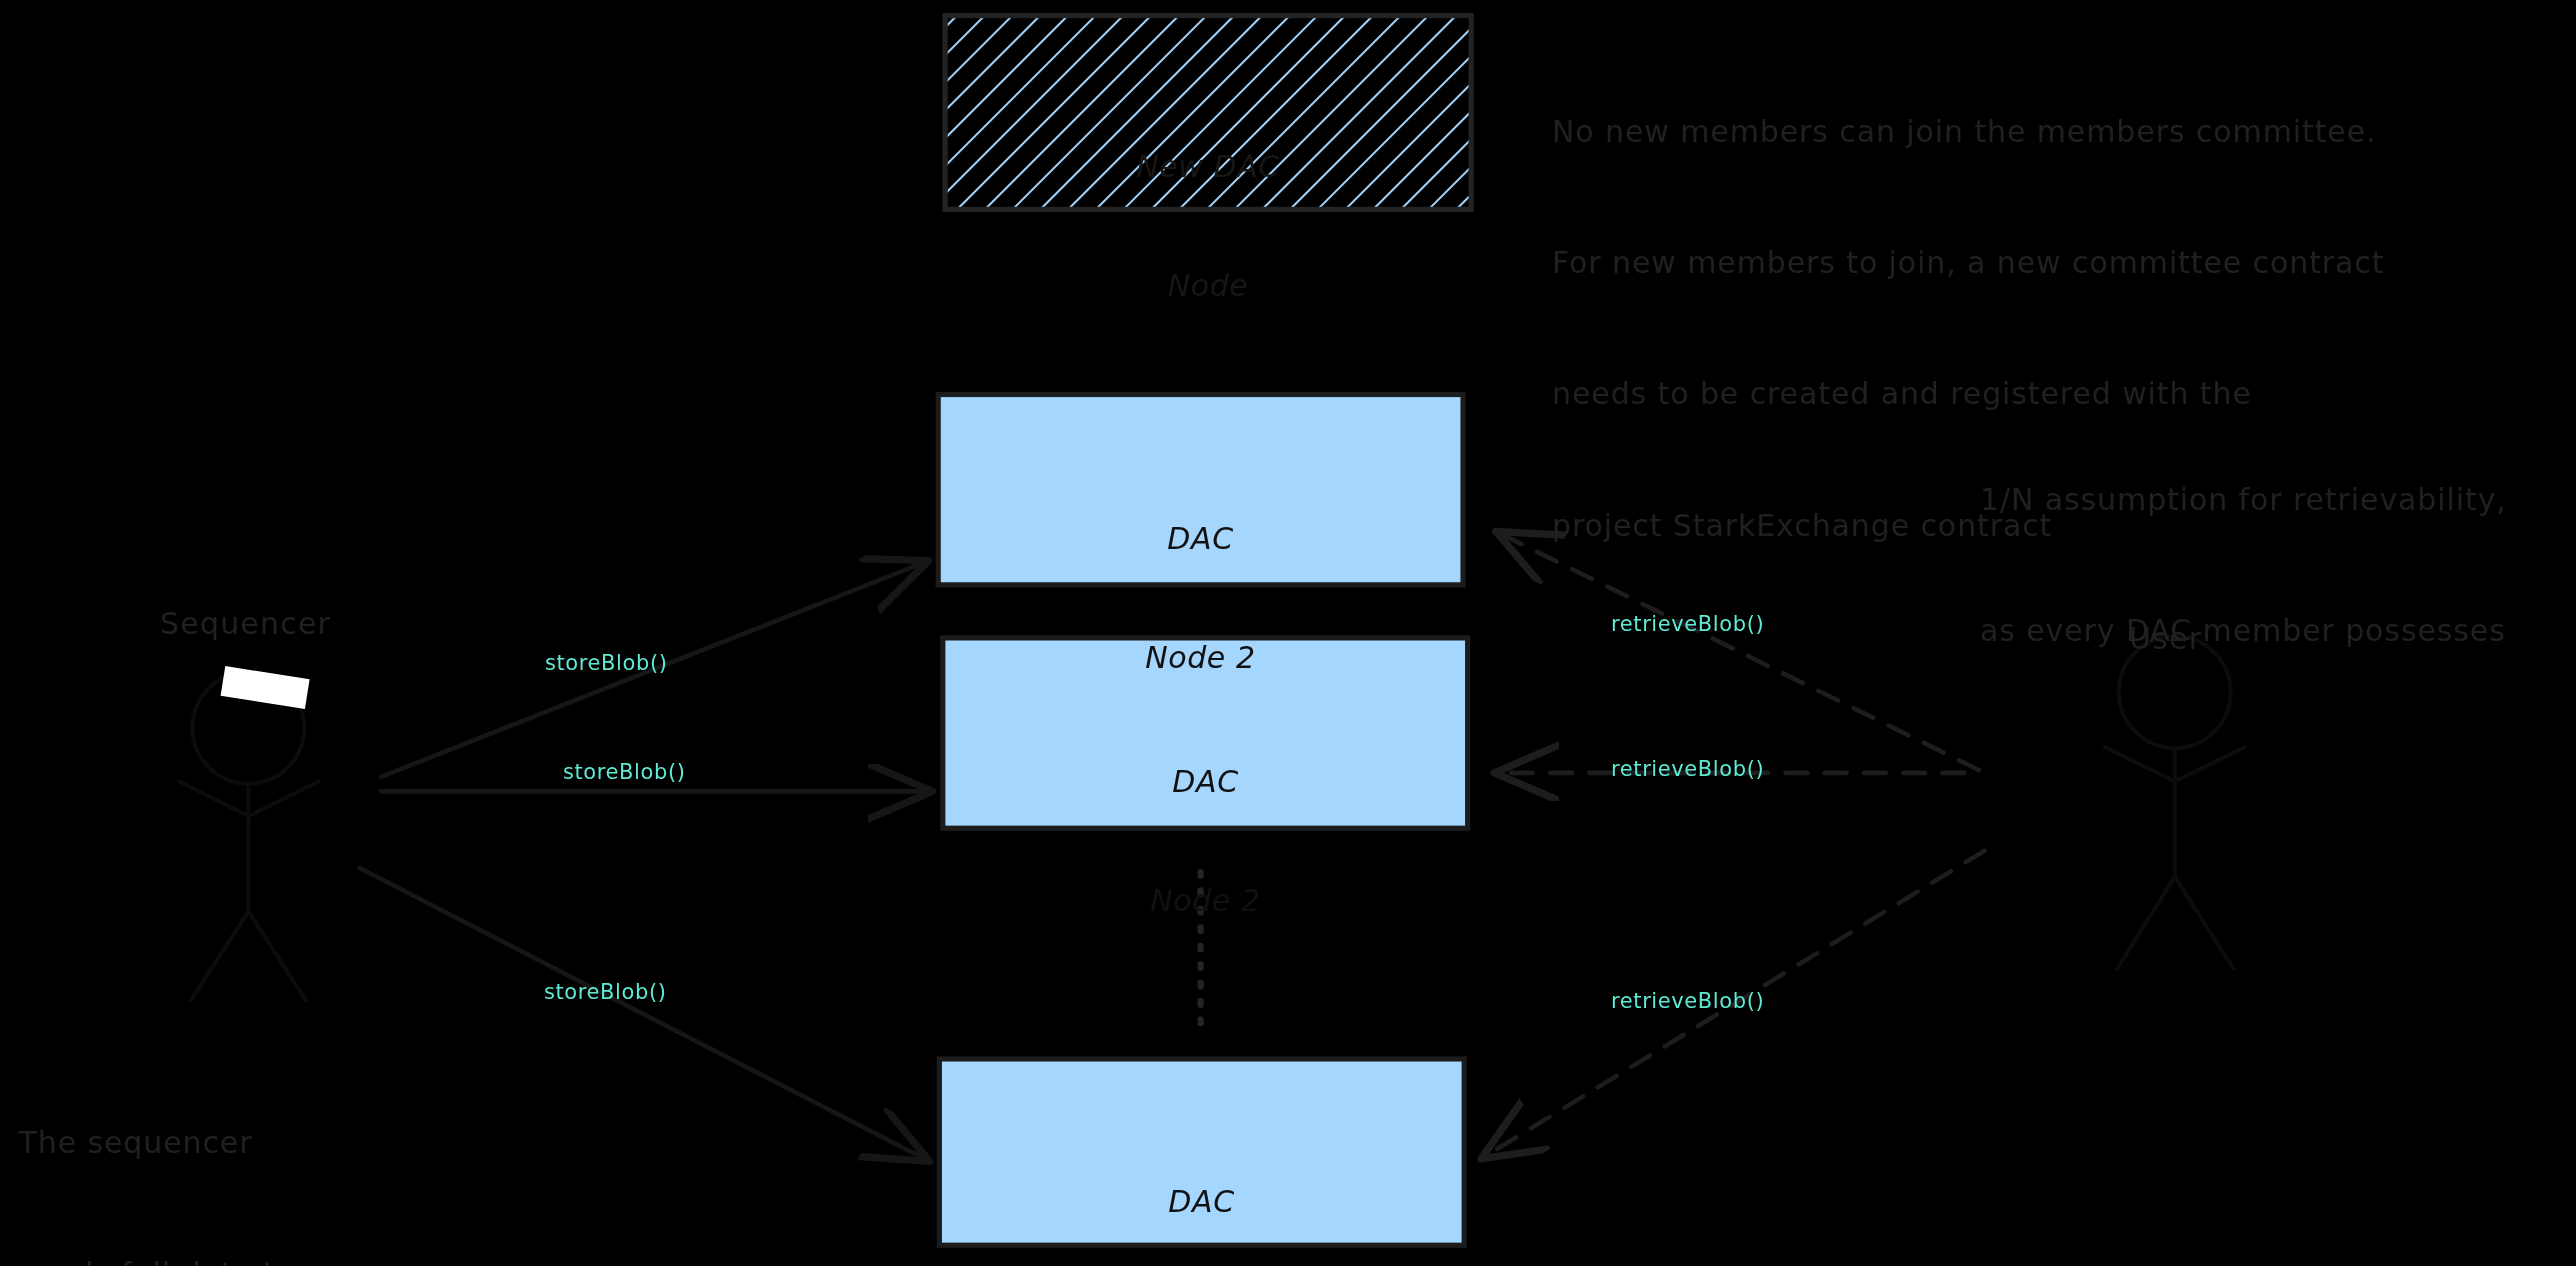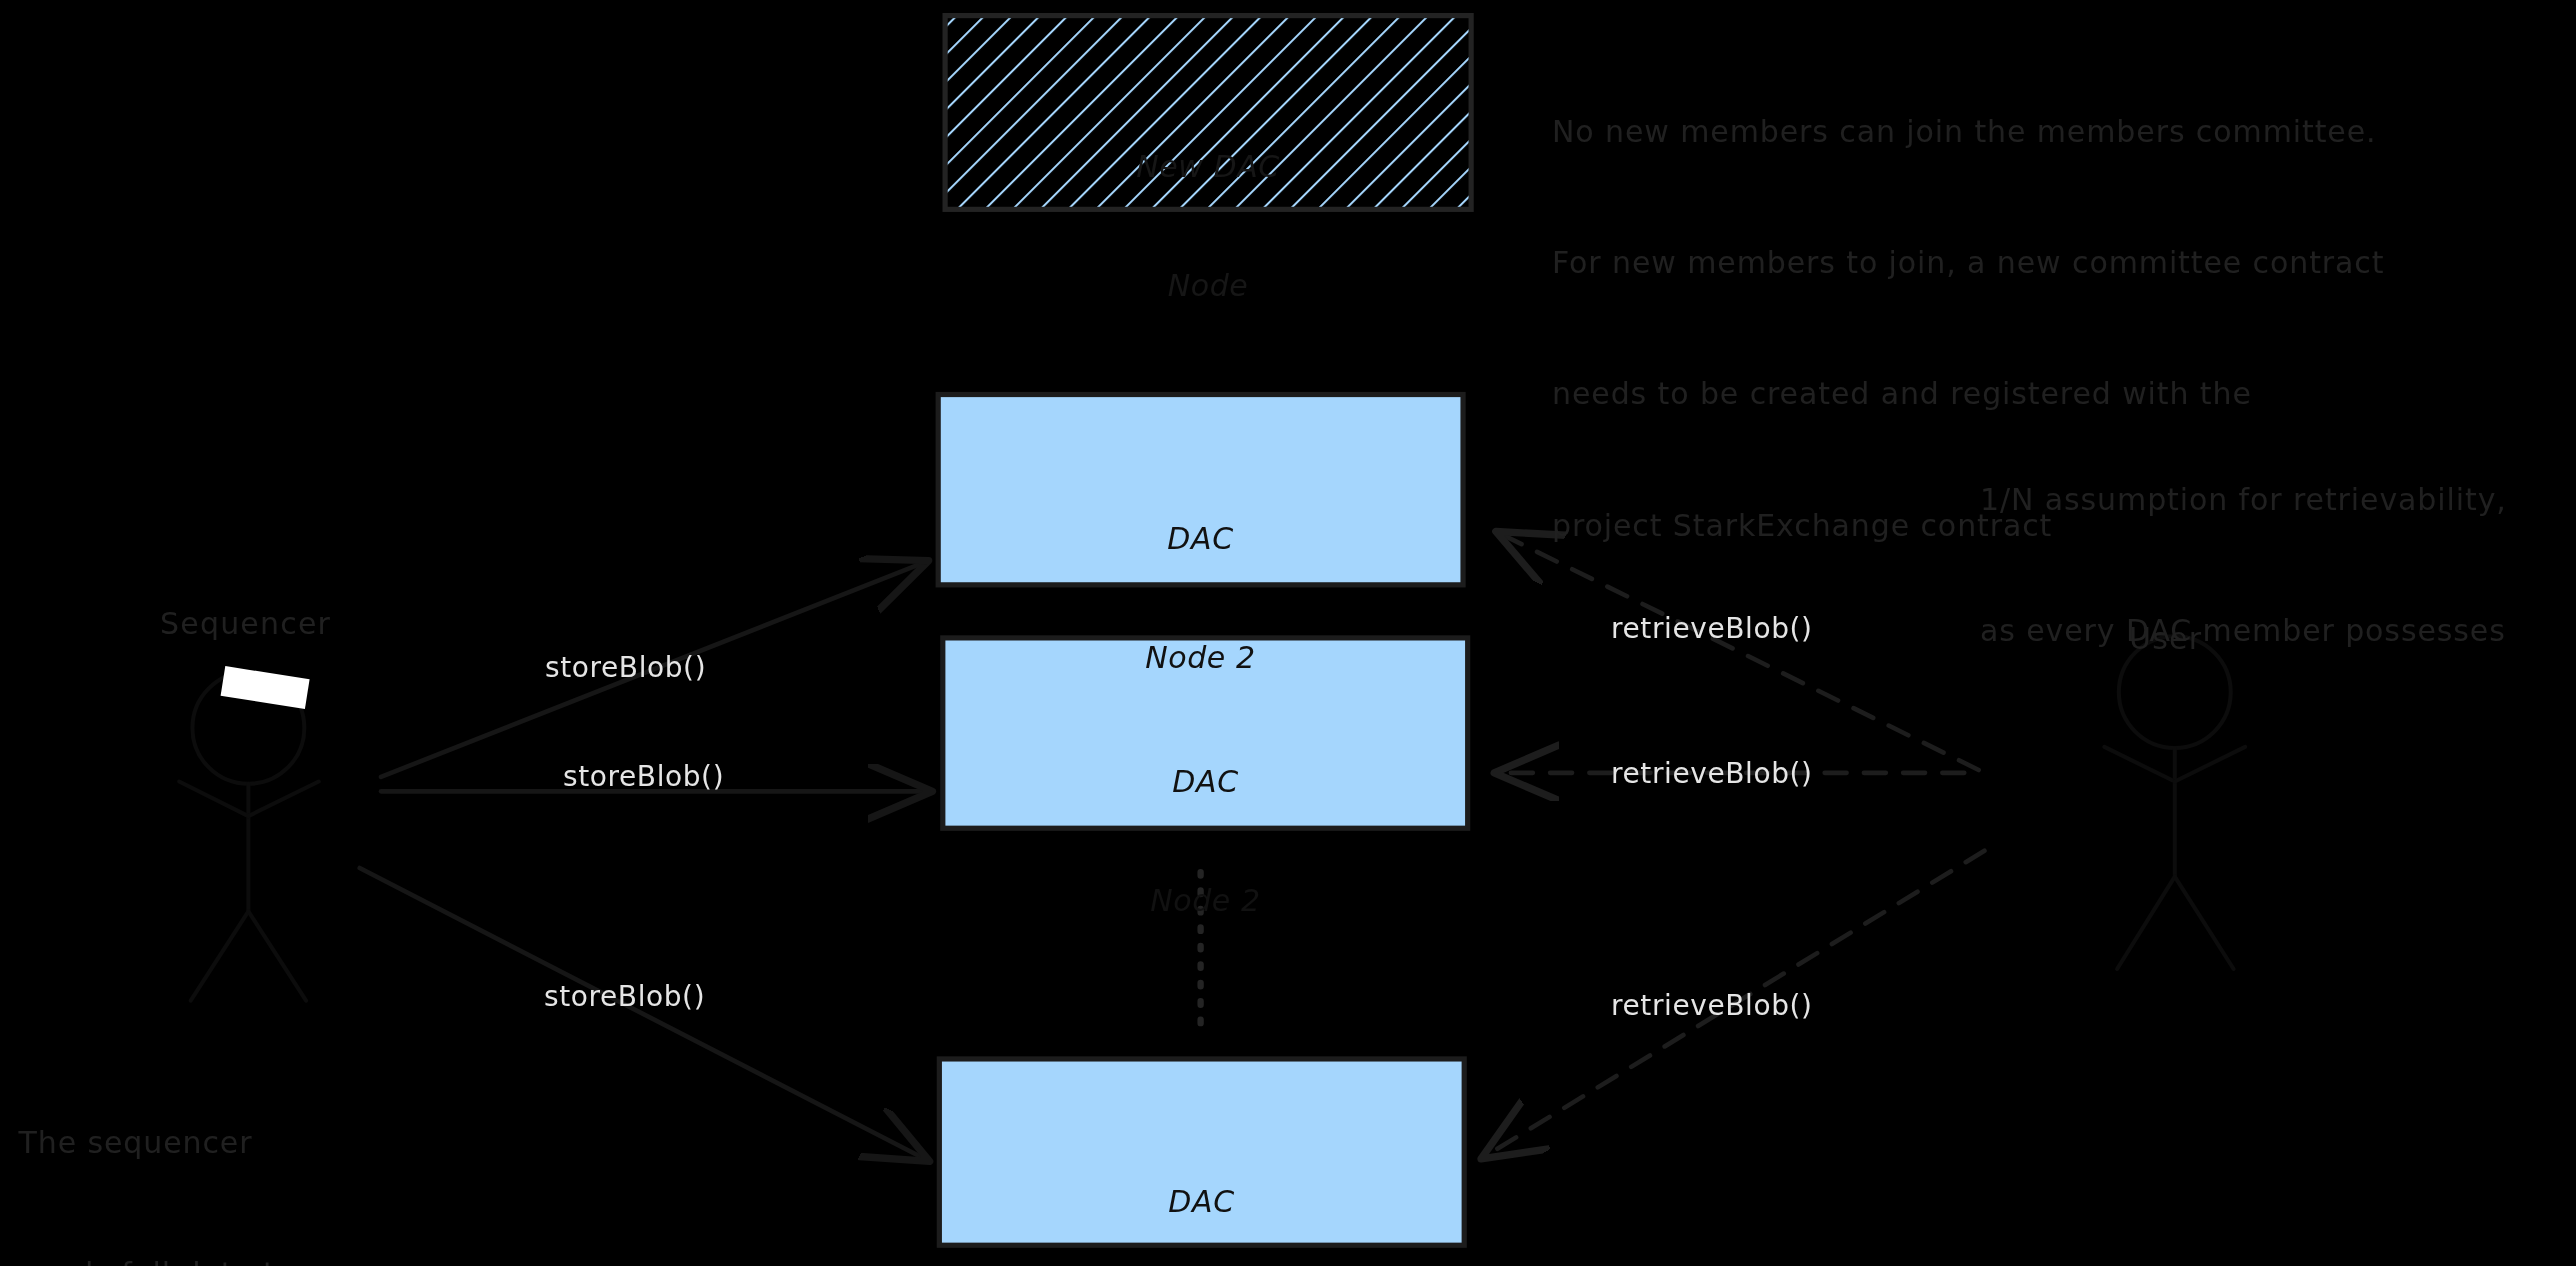--- a/index.html
+++ b/index.html
@@ -27,22 +27,22 @@
     text-align:center;
     font-style:italic;
     letter-spacing:0.6px;
   }
   .actor-label{
     color:#202020;
     font-size:30px;
     letter-spacing:1.2px;
   }
   .edge-label{
-    color:#e5e5e5;
-    font-size:28px;
+    color:#5eead4;
+    font-size:21px;
     letter-spacing:0.6px;
   }
   .note{
     color:#202020;
     font-size:30px;
     line-height:1.46;
     letter-spacing:0.9px;
   }
 </style>
 </head>

